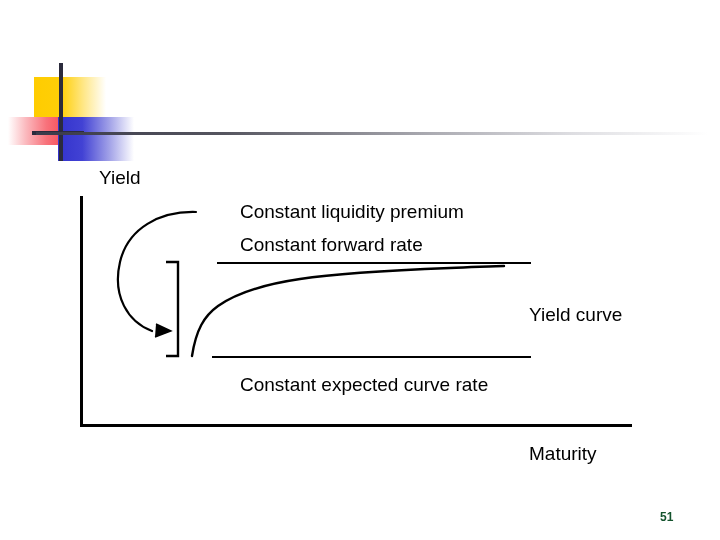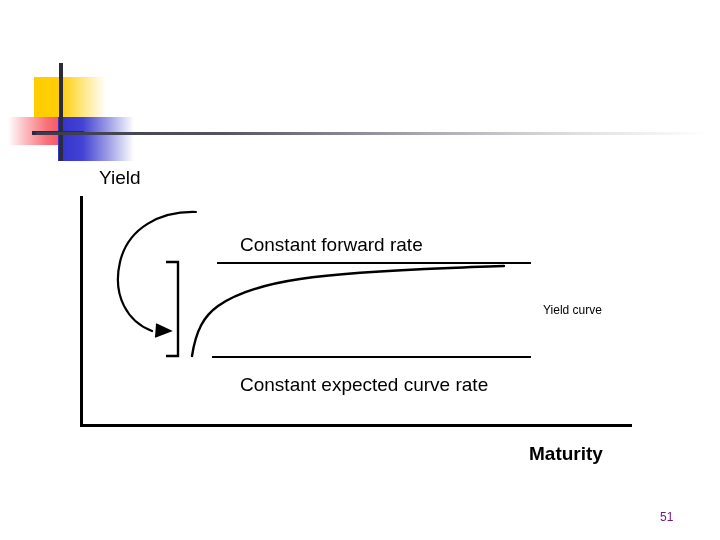--- a/index.html
+++ b/index.html
@@ -144,40 +144,40 @@
     top: 201px;
     font-size: 19px;
   }
   .lbl-forward {
     left: 240px;
     top: 234px;
     font-size: 19px;
     text-align: right;
   }
   .lbl-yieldcurve {
-    left: 543px;
+    left: 529px;
     top: 304px;
-    font-size: 12px;
+    font-size: 19px;
   }
   .lbl-shortrate {
     left: 240px;
     top: 374px;
     font-size: 19px;
   }
   .lbl-maturity {
     left: 529px;
     top: 443px;
     font-size: 19px;
-    font-weight: bold;
   }
   .lbl-pagenum {
     left: 660px;
     top: 511px;
     font-size: 12px;
-    color: #701a75;
+    color: #14532d;
+    font-weight: bold;
   }
 </style>
 </head>
 <body>
 
 <div class="slide">
 
   <div class="logo-group">
     <div class="logo-yellow"></div>
     <div class="logo-red"></div>
@@ -199,20 +199,21 @@
     <path d="M 192,356 C 196,330 204,316 218,306 C 238,292 266,284 300,279 C 340,273 400,270 450,268 C 478,267 496,266 504,266" fill="none" stroke="#000000" stroke-width="2.4" stroke-linecap="round"></path>
 
     <path d="M 166,262 L 178,262 L 178,356 L 166,356" fill="none" stroke="#000000" stroke-width="2.4" stroke-linecap="butt" stroke-linejoin="miter"></path>
 
     <path d="M 196,212 C 160,211 128,228 120,262 C 112,296 128,322 152,331" fill="none" stroke="#000000" stroke-width="2.2" stroke-linecap="round"></path>
     <path d="M 156,324 L 171,331 L 155,337" fill="#000000" stroke="#000000" stroke-width="1.4" stroke-linejoin="miter"></path>
   </svg>
 
   <div class="lbl lbl-yield">Yield</div>
 
+  <div class="lbl lbl-liquidity">Constant liquidity premium</div>
 
   <div class="lbl lbl-forward">Constant forward rate</div>
 
   <div class="lbl lbl-yieldcurve">Yield curve</div>
 
   <div class="lbl lbl-shortrate">Constant expected curve rate</div>
 
   <div class="lbl lbl-maturity">Maturity</div>
 
   <div class="lbl lbl-pagenum">51</div>

